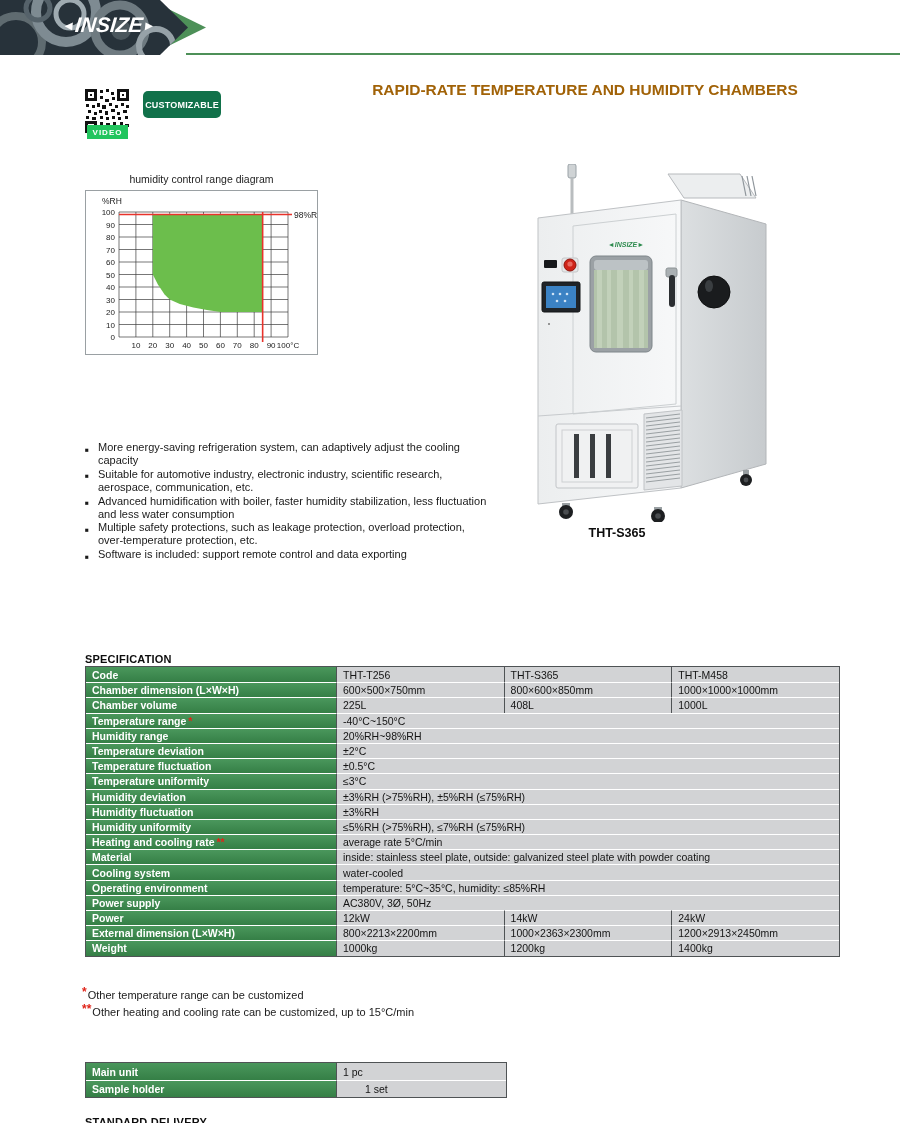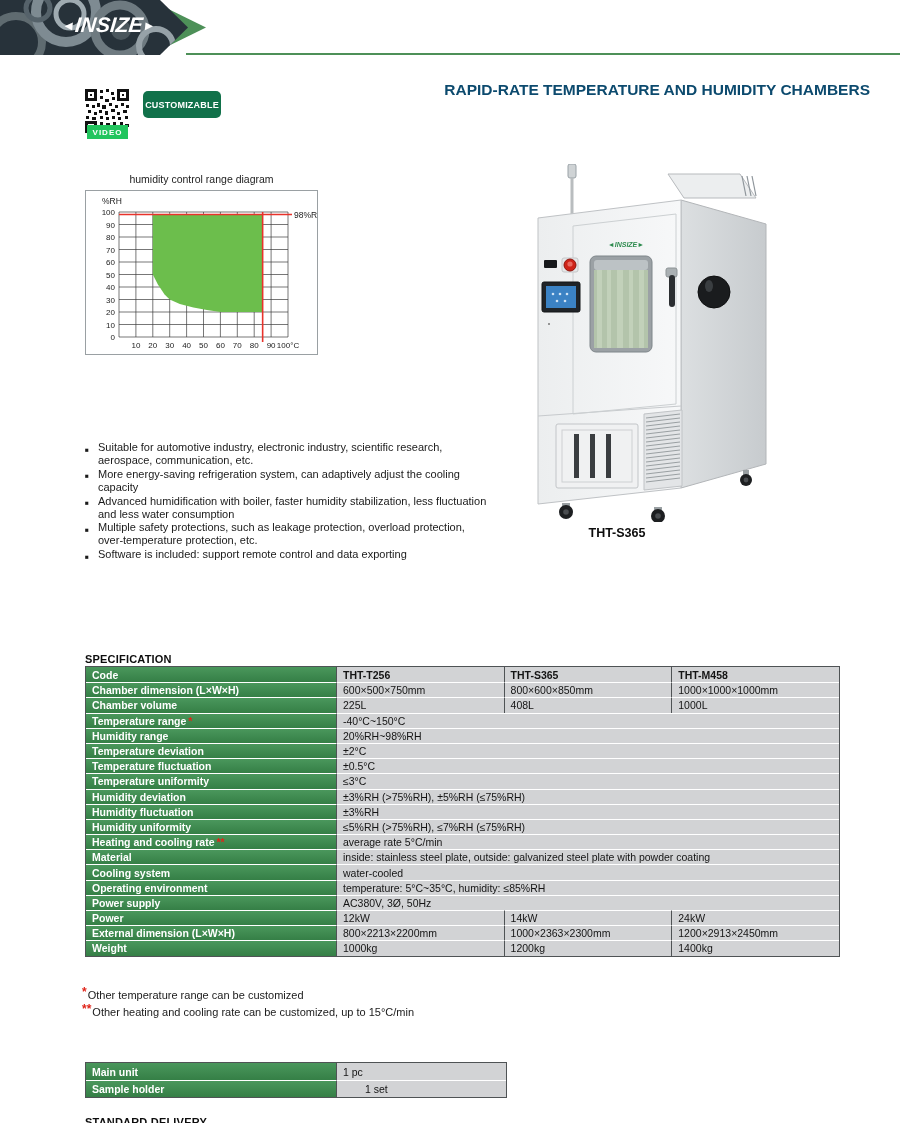--- a/index.html
+++ b/index.html
@@ -25,21 +25,21 @@
   #qr-video {
     left:87px; top:125px; width:41px; height:12px; background:#2e8b4f;
     border:7px solid #22c55e; color:#fff; font-size:8px; font-weight:bold;
     display:flex; align-items:center; justify-content:center; letter-spacing:1px;
   }
   #badge {
     left:143px; top:91px; width:78px; height:27px; background:#11714a;
     border-radius:5px; color:#fff; font-size:9px; font-weight:bold;
     display:flex; align-items:center; justify-content:center; letter-spacing:0.2px;
   }
-  #page-title { left:300px; top:81px; width:570px; font-size:15.5px; font-weight:bold; color:#0c4a6e; text-align:right; }
+  #page-title { left:300px; top:81px; width:570px; font-size:15.5px; font-weight:bold; color:#a16207; text-align:center; }
 
   
   #chart-title { left:85px; top:173px; width:233px; text-align:center; font-size:10.5px; color:#222; }
   #chart-box { left:85px; top:190px; width:233px; height:165px; border:1px solid #9aa0a3; background:#fff; }
 
   
   #features { left:85px; top:441px; width:402px; list-style:none; }
   #features li { position:relative; padding-left:13px; font-size:11px; line-height:12.9px; color:#1a1a1a; margin-bottom:1px; }
   #features li::before { content:"■"; position:absolute; left:0; top:2.5px; font-size:6.5px; color:#1a1a1a; }
 
@@ -59,21 +59,21 @@
     height:15.2px; font-size:10.5px; padding:0 6px; vertical-align:middle;
     border-top:1.5px solid #ffffff; border-left:1px solid #4f5355;
     white-space:nowrap; overflow:hidden;
   }
   table.green-table tr:first-child td { border-top:none; }
   table.green-table td:first-child { border-left:none; }
   table.green-table td.label {
     background:linear-gradient(#4a975c,#357f46); color:#fff; font-weight:bold;
   }
   table.green-table td.val { background:#d2d3d5; color:#141414; }
-  table.green-table td.val.b { font-weight:bold; }
+  table.green-table td.val.b { font-weight:normal; }
   .mark { color:#e02419; font-weight:bold; padding-left:2px; }
 
   #footnotes { left:82px; top:988px; font-size:11px; color:#1a1a1a; }
   #footnotes .footnote { margin-bottom:2px; line-height:15px; }
   .fmark { color:#e02419; font-weight:bold; font-size:12px; position:relative; top:-3px; padding-right:1px; }
 </style>
 </head>
 <body>
 
 <div class="abs" id="hdr-photo">
@@ -203,22 +203,22 @@
       <text x="100.60000000000001" y="157" font-size="8" fill="#222" text-anchor="middle">40</text>
       <text x="117.5" y="157" font-size="8" fill="#222" text-anchor="middle">50</text>
       <text x="134.39999999999998" y="157" font-size="8" fill="#222" text-anchor="middle">60</text>
       <text x="151.3" y="157" font-size="8" fill="#222" text-anchor="middle">70</text>
       <text x="168.20000000000002" y="157" font-size="8" fill="#222" text-anchor="middle">80</text>
       <text x="185.1" y="157" font-size="8" fill="#222" text-anchor="middle">90</text>
       <text x="202" y="157" font-size="8" fill="#222" text-anchor="middle">100°C</text>
     </svg></div>
 
 <ul class="abs" id="features">
+    <li>More energy-saving refrigeration system, can adaptively adjust the cooling capacity</li>
     <li>Suitable for automotive industry, electronic industry, scientific research, aerospace, communication, etc.</li>
-    <li>More energy-saving refrigeration system, can adaptively adjust the cooling capacity</li>
     <li>Advanced humidification with boiler, faster humidity stabilization, less fluctuation and less water consumption</li>
     <li>Multiple safety protections, such as leakage protection, overload protection, over-temperature protection, etc.</li>
     <li>Software is included: support remote control and data exporting</li>
   </ul>
 
 <div class="abs" id="product">
   <svg width="270" height="358" viewBox="0 0 270 358">
     <defs>
       <linearGradient id="sideg" x1="0" y1="0" x2="1" y2="0">
         <stop offset="0" stop-color="#dcdfe1"></stop>

